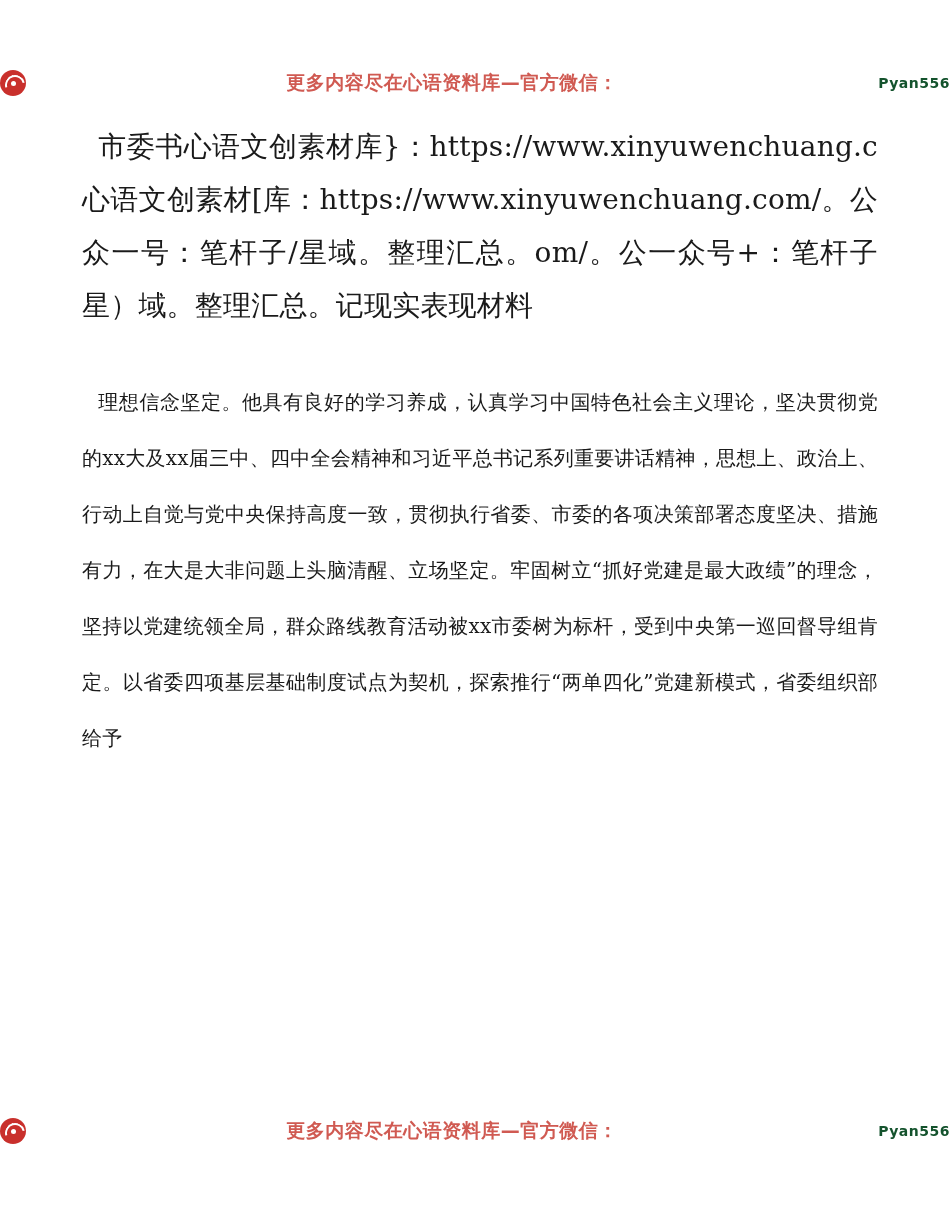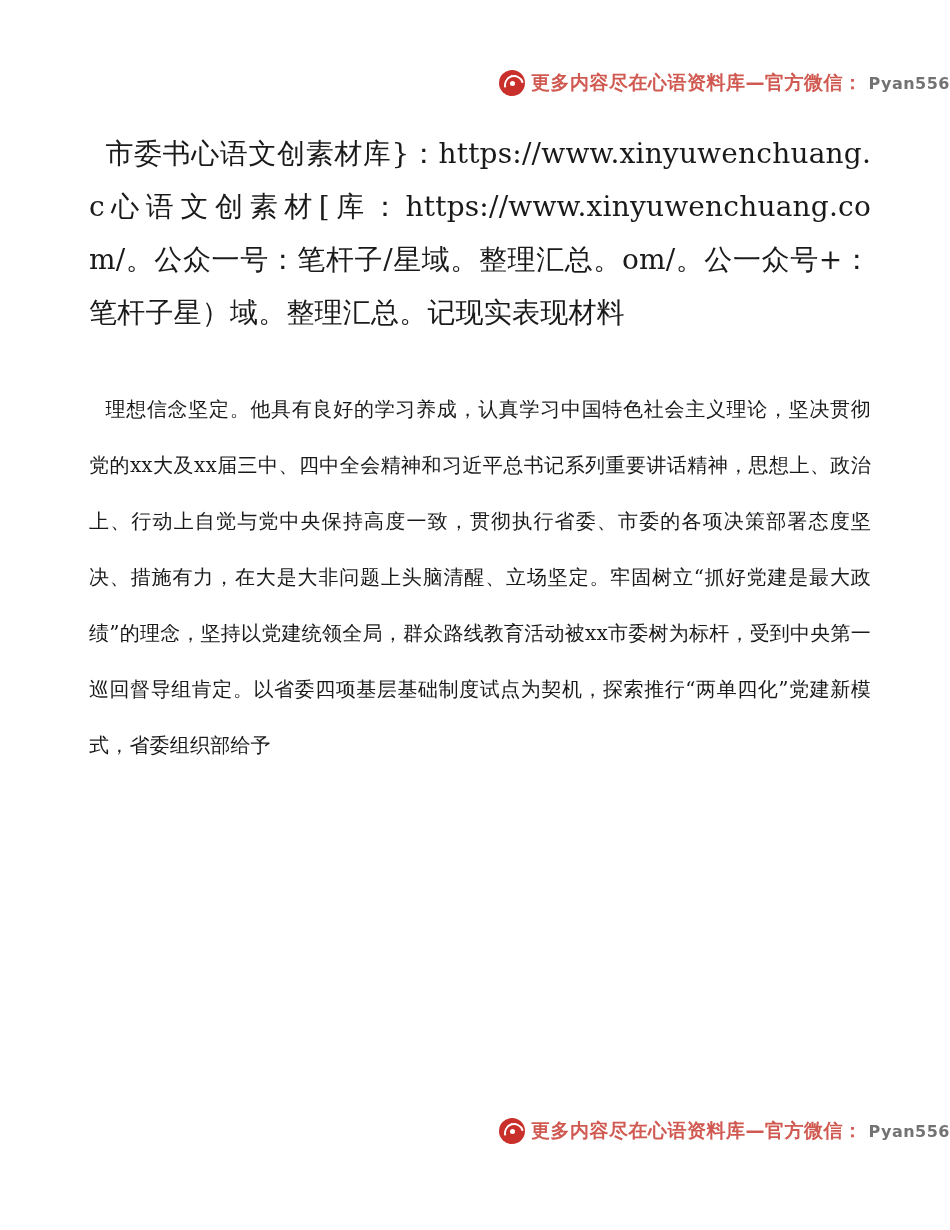--- a/index.html
+++ b/index.html
@@ -23,21 +23,21 @@
     box-sizing: border-box;
   }
 
   
   .watermark {
     position: absolute;
     left: 0;
     width: 950px;
     display: flex;
     align-items: center;
-    justify-content: flex-end;
+    justify-content: space-between;
     gap: 6px;
     white-space: nowrap;
   }
   .watermark-top { top: 70px; }
   .watermark-bottom { top: 1118px; }
 
   .wm-logo {
     width: 26px;
     height: 26px;
     border-radius: 50%;
@@ -80,41 +80,41 @@
   }
   .wm-text-2 {
     font-family: "DejaVu Sans", sans-serif;
     font-size: 19px;
     font-weight: bold;
     color: #d05a52;
     letter-spacing: 0.5px;
   }
   .wm-code {
     font-family: "DejaVu Sans", sans-serif;
-    font-size: 16px;
+    font-size: 14px;
     font-weight: bold;
-    color: #737373;
+    color: #14532d;
     letter-spacing: 0.5px;
   }
 
   
   .doc {
     position: absolute;
     left: 80px;
     top: 118px;
     width: 800px;
   }
 
   .para {
     font-family: "DejaVu Serif", serif;
     font-size: 29.5px;
     line-height: 53px;
     text-align: justify;
     color: #1a1a1a;
-    margin: 9px;
+    margin: 2px;
     letter-spacing: 0.2px;
   }
   .para.header-block {
     font-size: 28px;
     line-height: 53px;
     word-break: break-all;
   }
   .para.body-block {
     margin-top: 42px;
     font-size: 20px;

